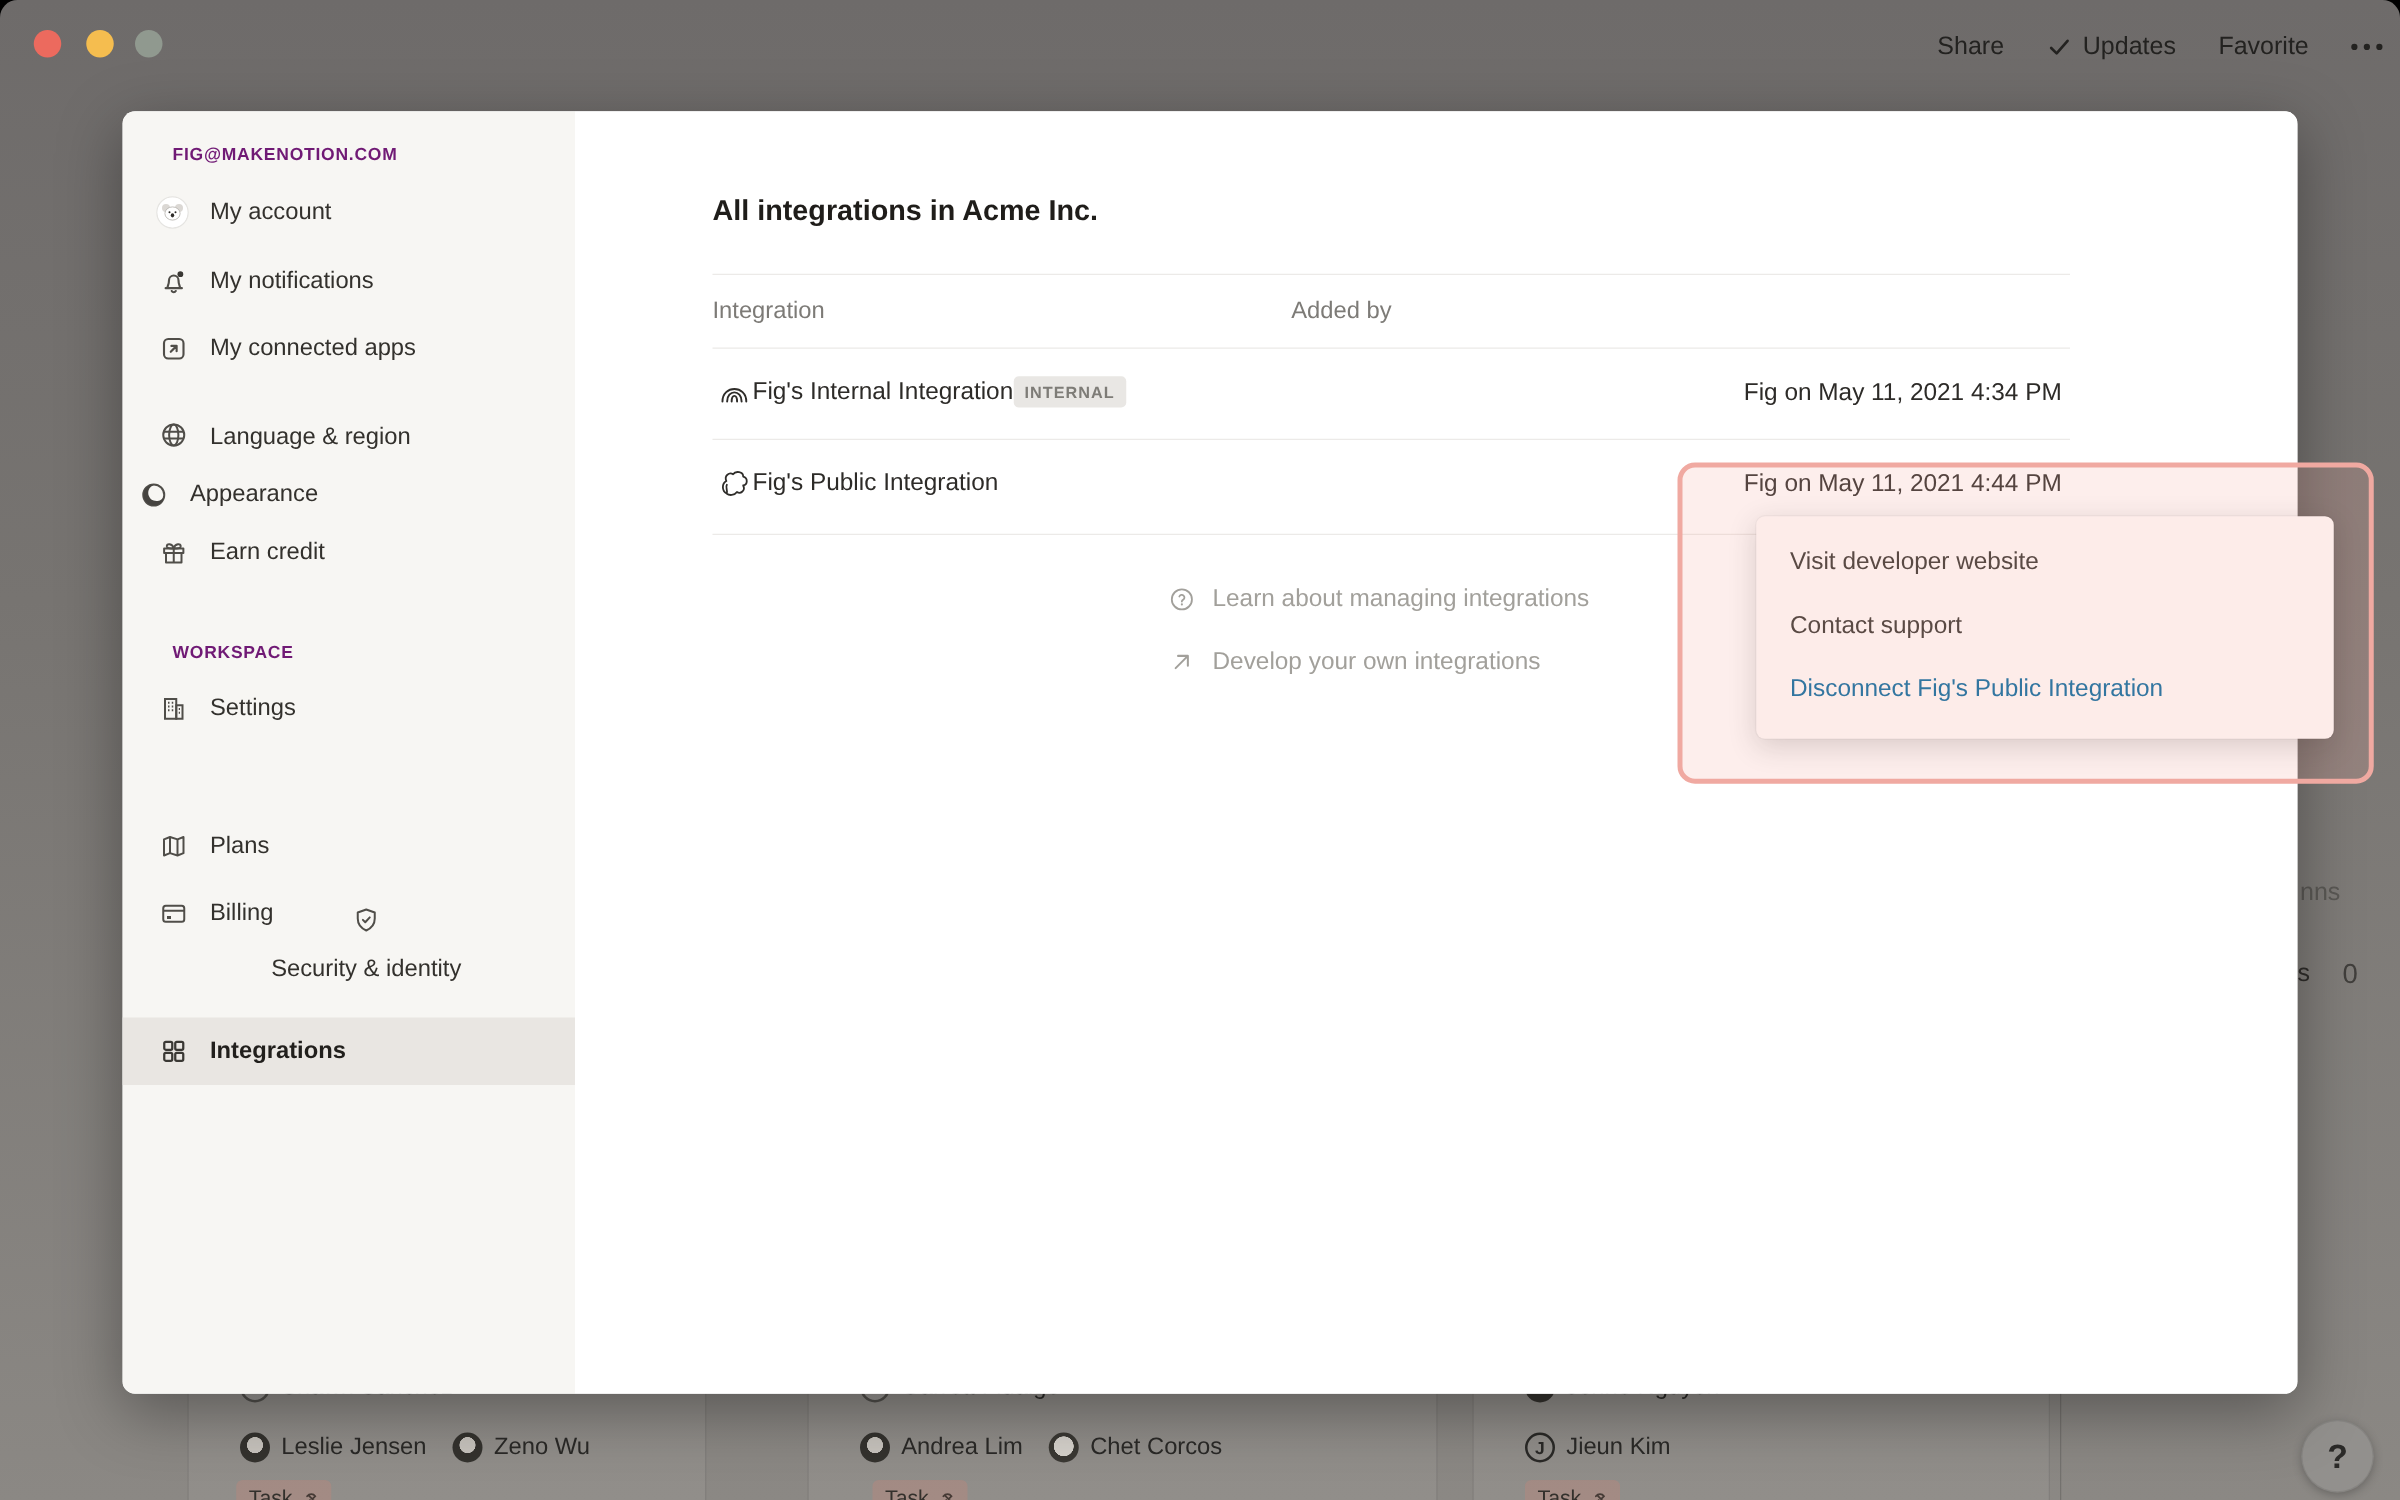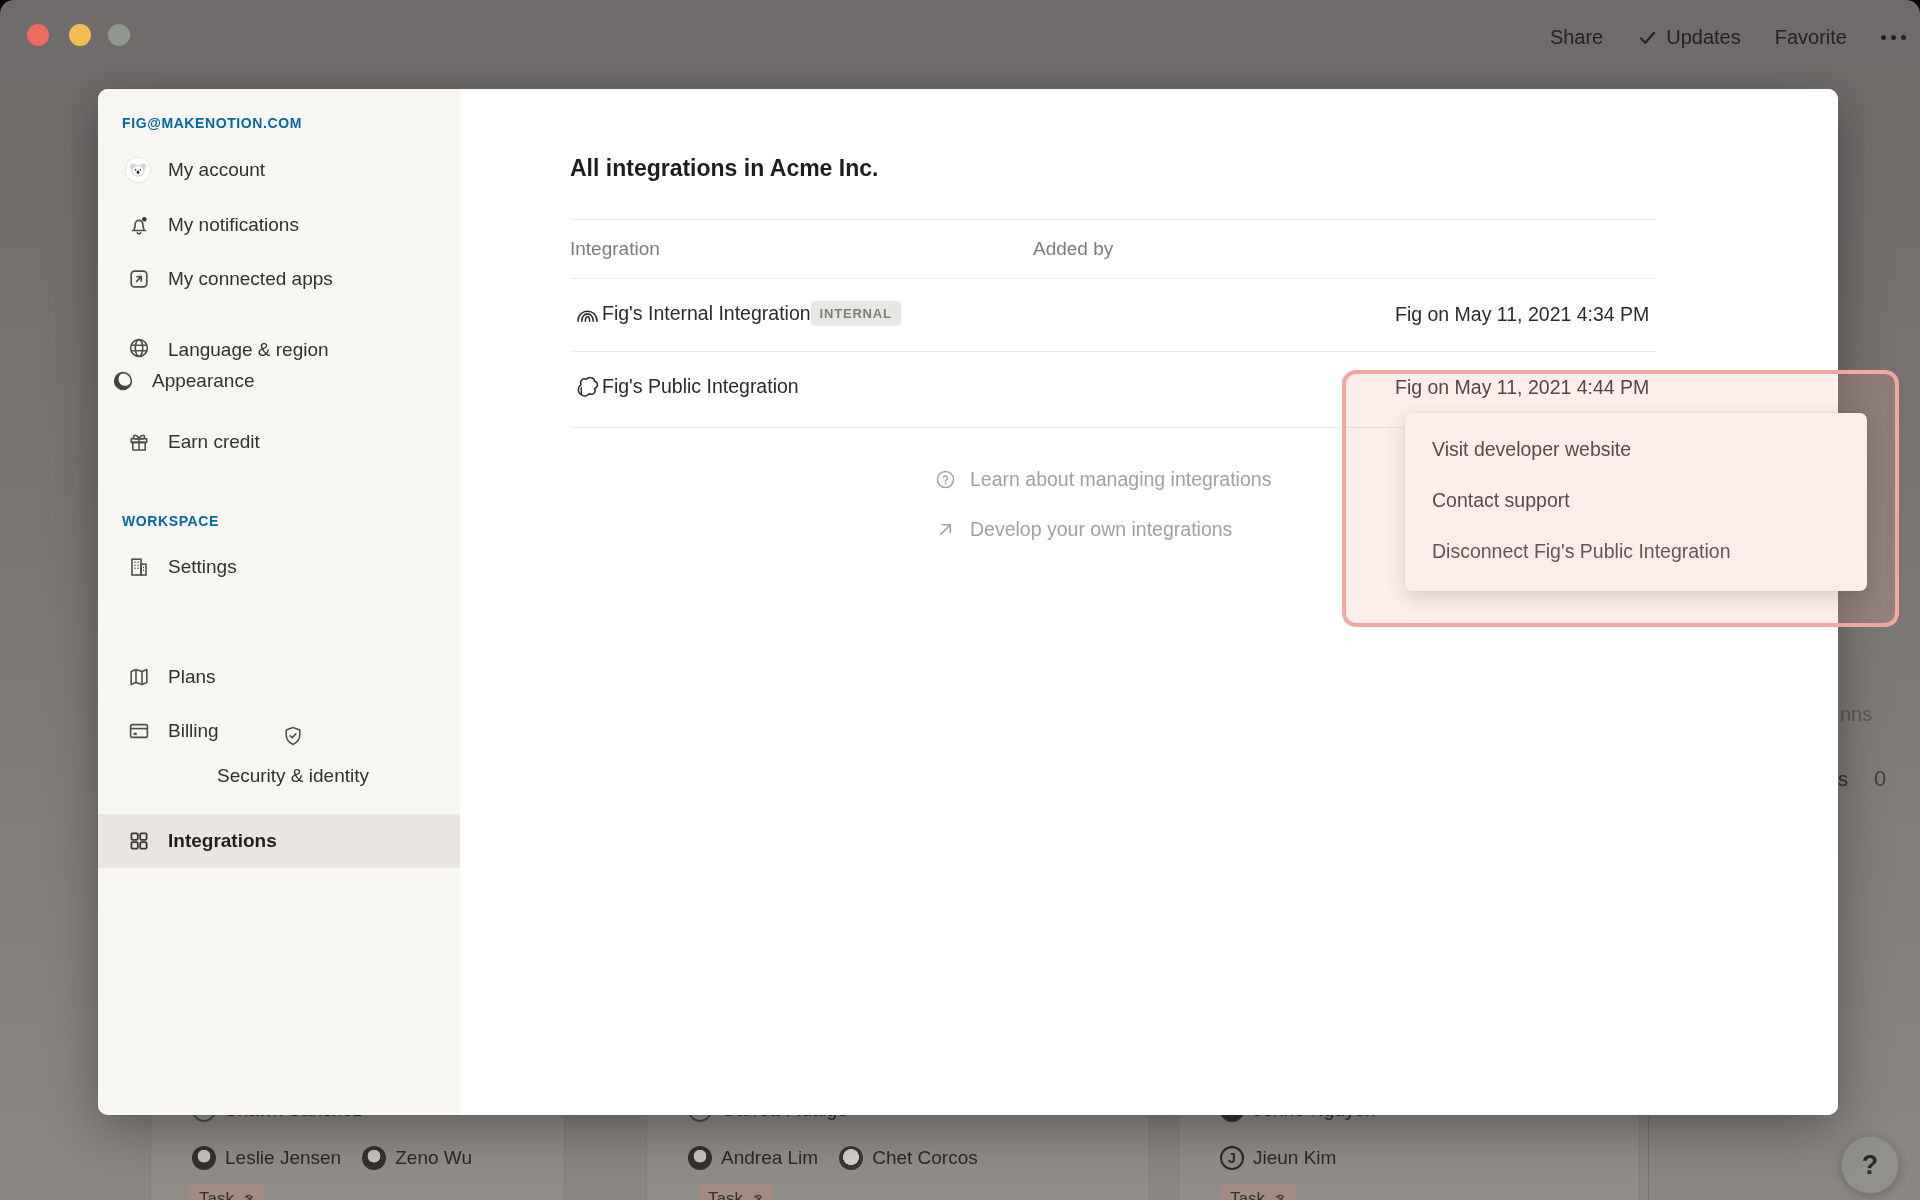--- a/index.html
+++ b/index.html
@@ -38,22 +38,22 @@
   .vline { position:absolute; top:55px; width:1px; height:85px; background:rgba(0,0,0,0.16); }
   .frag { position:absolute; font-size:20px; white-space:nowrap; }
   .help-btn { position:absolute; left:1841px; top:1136px; width:58px; height:58px; border-radius:50%;
               background:#92908d; box-shadow:0 2px 8px rgba(0,0,0,0.25), inset 0 0 0 1px rgba(0,0,0,0.08);
               display:flex; align-items:center; justify-content:center; font-size:27px; font-weight:700; color:#2b2a28; z-index:2; }
 
   
   .modal { position:absolute; left:98px; top:89px; width:1740px; height:1026px; background:#fff;
            border-radius:10px; box-shadow:0 14px 50px rgba(0,0,0,0.35); z-index:10; overflow:hidden; }
   .sidebar { position:absolute; left:0; top:0; width:362px; height:100%; background:#f7f6f3; }
-  .sb-heading { position:absolute; left:24px; font-size:14px; font-weight:600; letter-spacing:0.6px;
-                color:#0369a1; }
+  .sb-heading { position:absolute; left:40px; font-size:14px; font-weight:600; letter-spacing:0.6px;
+                color:#701a75; }
   .sb-item { position:absolute; left:0; width:362px; height:54px; display:flex; align-items:center;
              padding-left:28px; gap:16px; cursor:pointer; }
   .sb-item.selected { background:#e9e6e2; }
   .sb-icon { width:26px; height:26px; display:flex; align-items:center; justify-content:center; flex:0 0 auto; }
   .sb-icon svg { width:24px; height:24px; }
   .sb-avatar { width:30px; height:30px; margin-left:-2px; border-radius:50%;
                box-shadow:0 0 0 1px rgba(0,0,0,0.07); background:#fff; }
   .sb-label { font-size:19px; color:#33312d; }
   .sb-item.selected .sb-label { font-weight:700; color:#211f1c; }
 
@@ -229,21 +229,21 @@
           <span class="sb-icon">
             <svg viewBox="0 0 24 24" fill="none" stroke="#504e49" stroke-width="1.6">
                 <circle cx="12" cy="12" r="8.4"></circle>
                 <ellipse cx="12" cy="12" rx="3.7" ry="8.4"></ellipse>
                 <path d="M4 9.3 h16 M4 14.7 h16"></path>
               </svg>
           </span>
           <span class="sb-label">Language &amp; region</span>
         </div>
 
-        <div class="sb-item" style="top:265px;padding-left:12px;">
+        <div class="sb-item" style="top:280px;padding-left:12px;">
           <span class="sb-icon">
             <svg viewBox="0 0 24 24" fill="none" stroke="#504e49" stroke-width="1.6">
                 <circle cx="12" cy="12" r="8.4"></circle>
                 <path d="M12.8 3.8 A8.3 8.3 0 1 0 20.3 12.6 A6.6 6.6 0 1 1 12.8 3.8" fill="#45433f" stroke="none"></path>
               </svg>
           </span>
           <span class="sb-label">Appearance</span>
         </div>
 
         <div class="sb-item" style="top:326px;align-items:center;">
@@ -368,19 +368,19 @@
               </svg>
           </span>
           <span>Develop your own integrations</span>
         </div>
       </div>
     </div>
 
     <div class="menu">
       <div class="menu-item">Visit developer website</div>
       <div class="menu-item">Contact support</div>
-      <div class="menu-item" id="danger-item" style="color: #404040; text-align: center;">Disconnect Fig's Public Integration</div>
+      <div class="menu-item" id="danger-item" style="color: #0369a1; text-align: center;">Disconnect Fig's Public Integration</div>
     </div>
 
     <div class="pink-box" style="border-color: rgb(240, 169, 161);"></div>
 
   </div>
 </div>
 
 </body></html>

